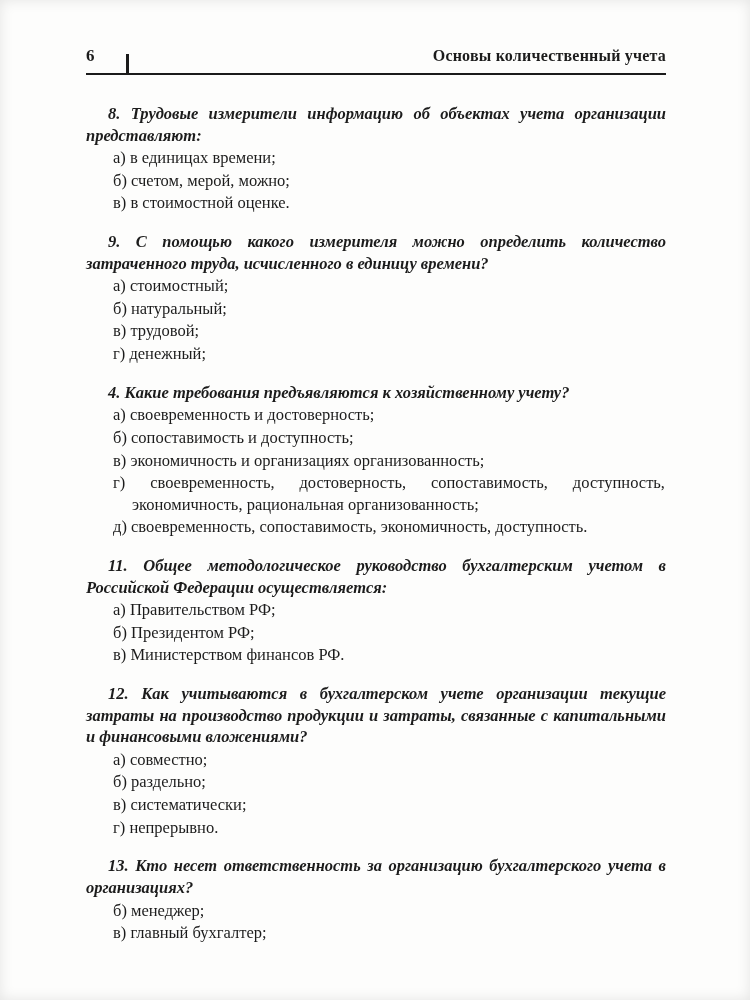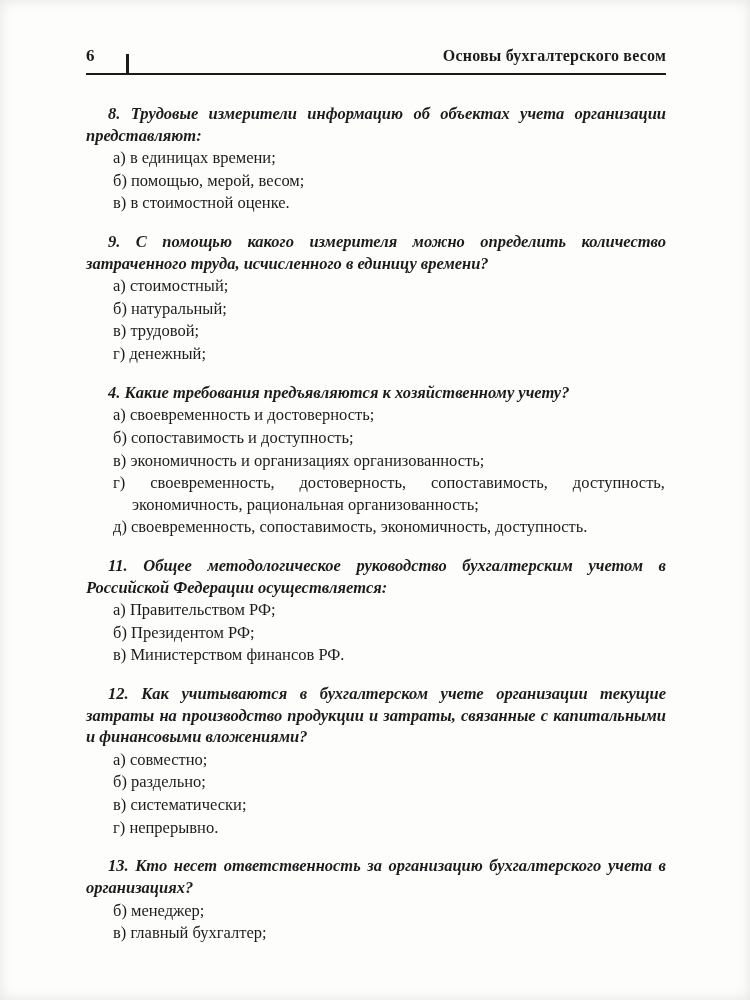--- a/index.html
+++ b/index.html
@@ -60,27 +60,27 @@
     text-align: justify;
   }
 </style>
 </head>
 <body>
 
 <div class="page">
   <header class="header">
     <span class="page-num">6</span>
     <span class="header-tick"></span>
-    <span class="header-title">Основы бухгалтерского весом</span>
+    <span class="header-title">Основы количественный учета</span>
   </header>
   <main class="questions" id="questions">
       <section class="question">
         <p class="stem">8. Трудовые измерители информацию об объектах учета организации представляют:</p>
         <p class="option">а) в единицах времени;</p>
-        <p class="option">б) помощью, мерой, весом;</p>
+        <p class="option">б) счетом, мерой, можно;</p>
         <p class="option">в) в стоимостной оценке.</p>
       </section>
       <section class="question">
         <p class="stem">9. С помощью какого измерителя можно определить количество затраченного труда, исчисленного в единицу времени?</p>
         <p class="option">а) стоимостный;</p>
         <p class="option">б) натуральный;</p>
         <p class="option">в) трудовой;</p>
         <p class="option">г) денежный;</p>
       </section>
       <section class="question">

